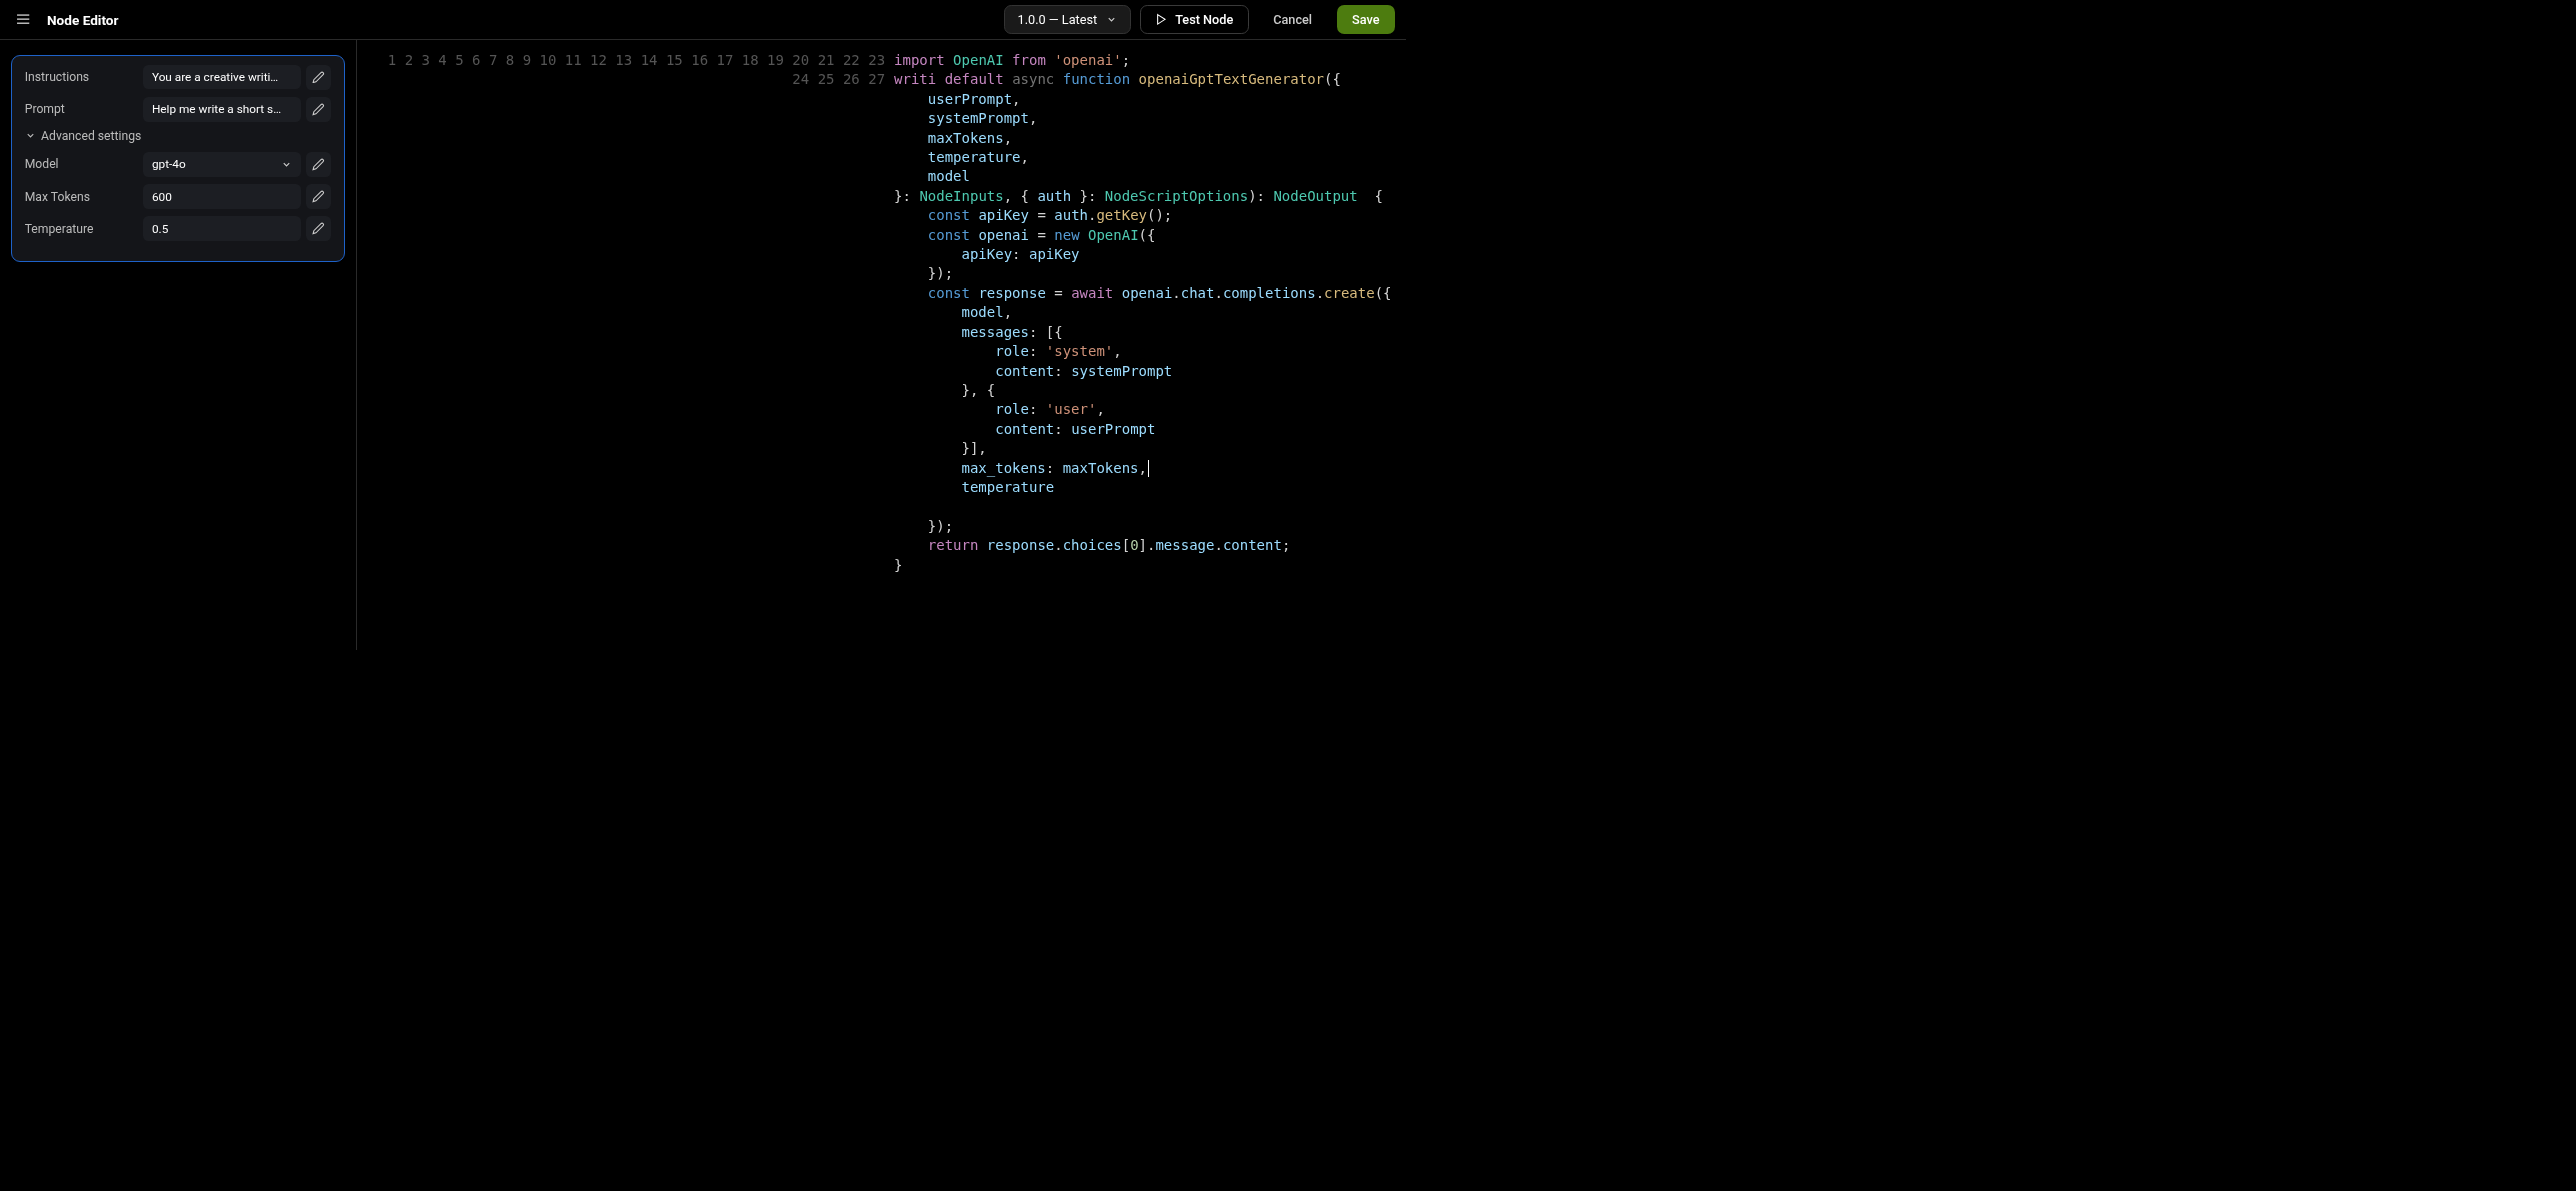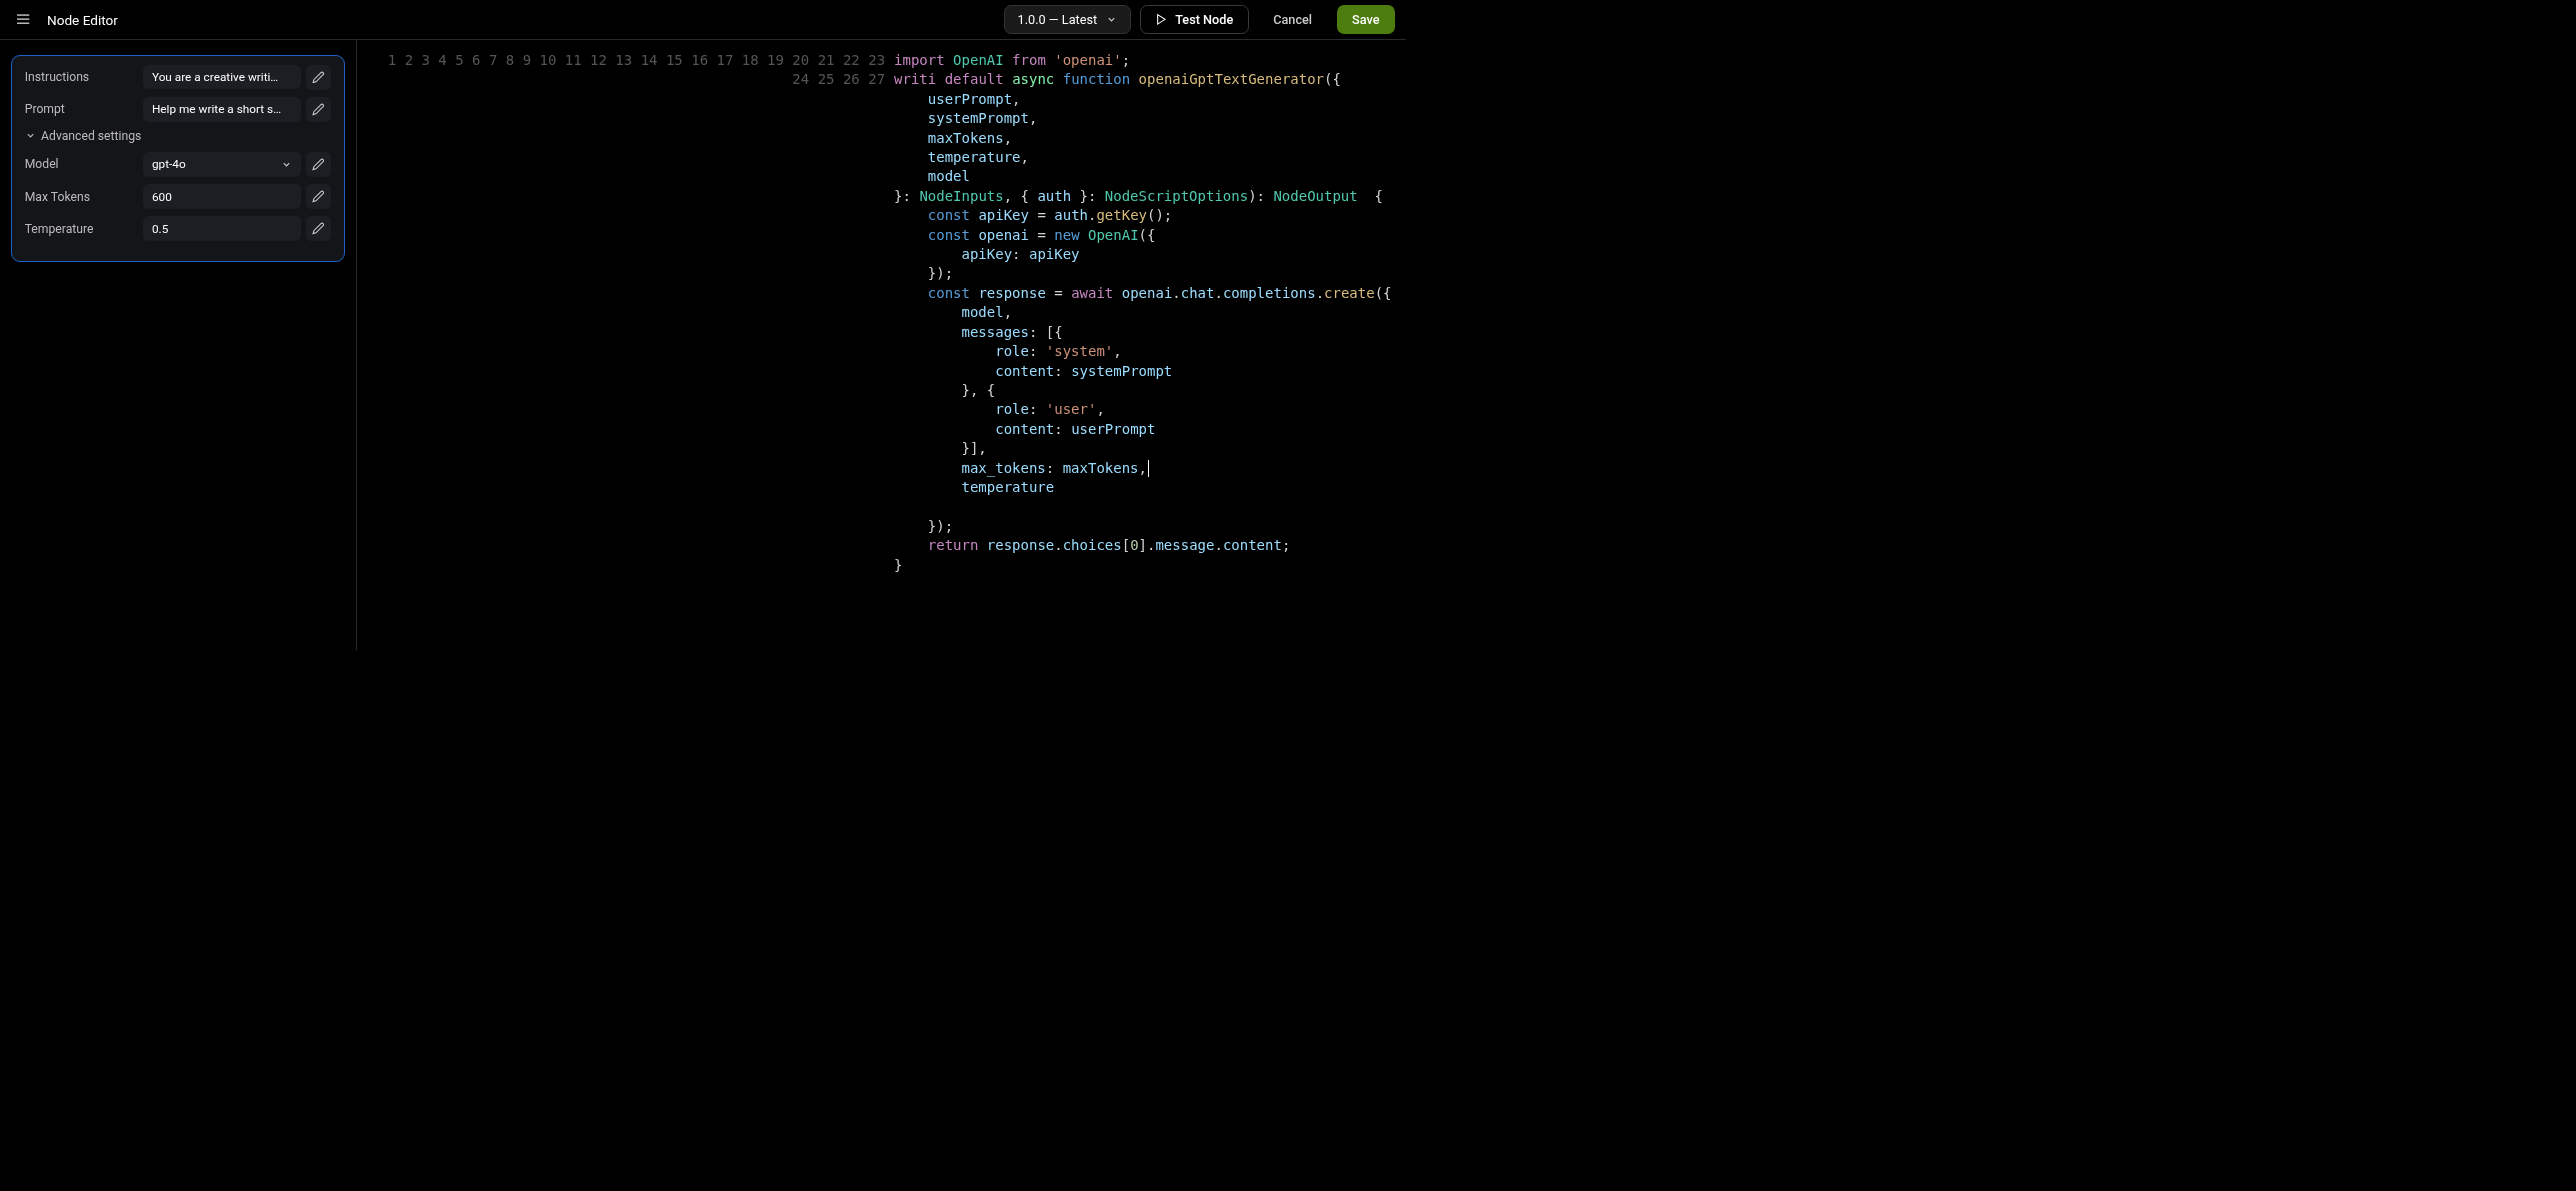--- a/index.html
+++ b/index.html
@@ -36,21 +36,21 @@
   height: 25px;
   display: flex;
   align-items: center;
   justify-content: center;
   border-radius: 5.4px;
   cursor: pointer;
 }
 .hamburger svg { width: 16.3px; height: 16.3px; }
 .page-title {
   font-size: 13.6px;
-  font-weight: 400;
+  font-weight: 700;
   color: #fff;
 }
 .top-right {
   display: flex;
   align-items: center;
   gap: 9px;
 }
 .version-select {
   background: #1a1a1a;
   border: 0.9px solid #333;
@@ -239,21 +239,21 @@
   user-select: none;
   min-width: 25px;
 }
 .code {
   white-space: pre;
   color: #e5e5e5;
 }
 .k-import { color: #c586c0; }
 .k-export { color: #c586c0; }
 .k-default { color: #c586c0; }
-.k-async { color: #86efac; }
+.k-async { color: #737373; }
 .k-function { color: #569cd6; }
 .k-const { color: #569cd6; }
 .k-new { color: #569cd6; }
 .k-await { color: #c586c0; }
 .k-return { color: #c586c0; }
 .k-from { color: #c586c0; }
 .fn-name { color: #d7ba7d; }
 .ident { color: #9cdcfe; }
 .prop { color: #9cdcfe; }
 .call { color: #d7ba7d; }

